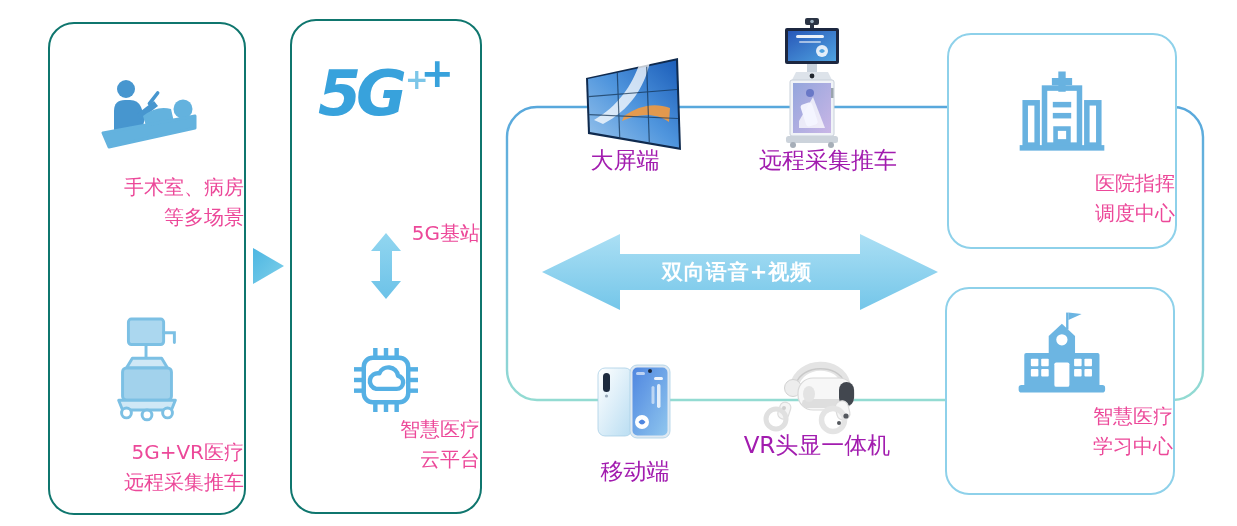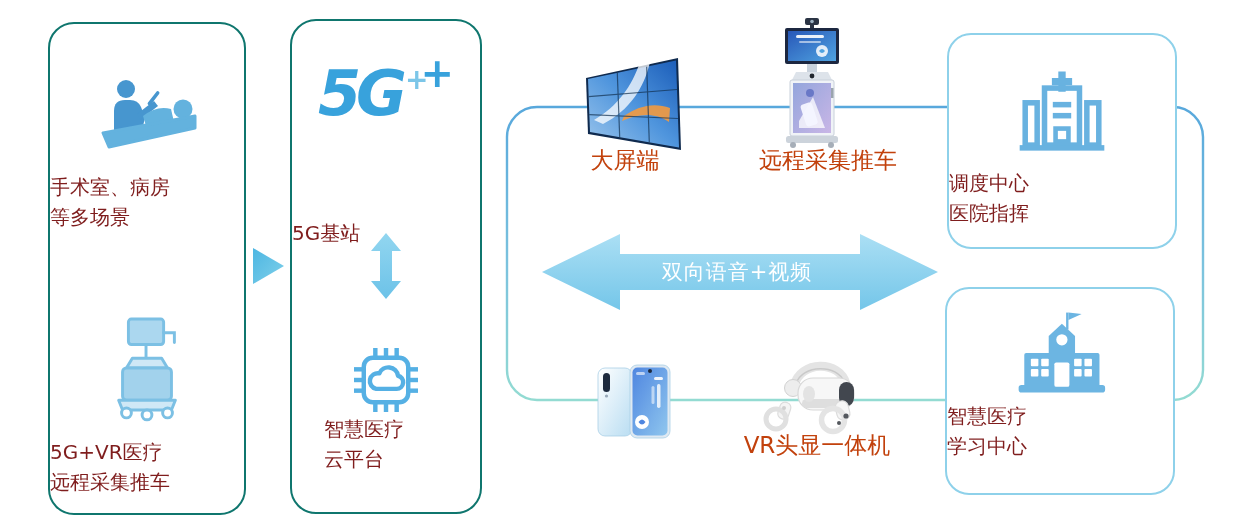--- a/index.html
+++ b/index.html
@@ -6,40 +6,40 @@
   .canvas{
     position:relative;width:1237px;height:526px;background:#ffffff;overflow:hidden;
     font-family:"DejaVu Sans","Liberation Sans",sans-serif;
   }
   .pillar-box{
     position:absolute;border:2px solid #0f766e;border-radius:26px;background:#ffffff;
   }
   #scenario-box{left:48px;top:22px;width:194px;height:489px;}
   #network-box{left:290px;top:19px;width:188px;height:491px;}
   .box-label{
-    position:absolute;left:0;right:0;text-align:left;
-    font-size:20px;line-height:30px;color:#7f1d1d;font-weight:500;
+    position:absolute;left:0;right:0;text-align:right;
+    font-size:20px;line-height:30px;color:#ec4899;font-weight:500;
   }
   .hub-label{
     position:absolute;text-align:center;font-size:23px;line-height:27px;
-    color:#c2410c;font-weight:500;z-index:6;
+    color:#a21caf;font-weight:500;z-index:6;
   }
   .fiveg{position:absolute;top:36px;left:0;right:0;text-align:center;white-space:nowrap;}
   .fiveg-text{font-size:62px;font-weight:800;font-style:italic;color:#38a2dc;letter-spacing:-5px;}
   .fiveg-plus-small{display:inline-block;font-size:28px;font-weight:800;color:#7cc6e8;transform:translateY(-26px);margin-left:3px;}
   .fiveg-plus-big{display:inline-block;font-size:40px;font-weight:800;color:#38a2dc;transform:translateY(-28px);margin-left:-8px;}
   .abs{position:absolute;}
   .right-box{
     position:absolute;background:#ffffff;border:2px solid #8ed1ea;border-radius:24px;z-index:5;
   }
   #hospital-box{left:947px;top:33px;width:226px;height:212px;}
   #school-box{left:945px;top:287px;width:226px;height:204px;}
   .arrow-text{
     position:absolute;left:637px;top:259px;width:200px;text-align:center;
-    font-size:21px;line-height:26px;font-weight:normal;color:#ffffff;letter-spacing:1px;z-index:4;
+    font-size:21px;line-height:26px;font-weight:bold;color:#ffffff;letter-spacing:1px;z-index:4;
   }
   svg{display:block;}
 </style>
 </head>
 <body>
 
 <div class="canvas">
 
   <div class="pillar-box" id="scenario-box">
     <svg class="abs" style="left:50%;transform:translateX(-50%);top:52px;" width="100" height="80" viewBox="0 0 100 80">
@@ -215,20 +215,21 @@
     <rect x="34" y="1" width="40" height="73" rx="7" fill="#dfe9f2" stroke="#a9cfe6" stroke-width="0.8"></rect>
     <rect x="36.5" y="3.5" width="35" height="68" rx="5" fill="url(#pScreen)"></rect>
     <circle cx="54" cy="7" r="2" fill="#1d2a3e"></circle>
     <rect x="40" y="8" width="9" height="3" rx="1.5" fill="#ffffff" opacity="0.6"></rect>
     <rect x="58" y="13" width="9" height="3" rx="1.5" fill="#ffffff" opacity="0.9"></rect>
     <rect x="61" y="20" width="3.5" height="24" rx="1.7" fill="#ffffff" opacity="0.8"></rect>
     <rect x="55.5" y="22" width="3" height="18" rx="1.5" fill="#ffffff" opacity="0.55"></rect>
     <circle cx="46" cy="58" r="7" fill="#ffffff"></circle>
     <path d="M42.5 58 q3.5 -5 7 0 q-3.5 5 -7 0" fill="#4f86e0"></path>
   </svg>
+  <div class="hub-label" style="left:555px;top:458px;width:160px;">移动端</div>
 
   <svg class="abs" style="left:760px;top:356px;z-index:3;" width="116" height="84" viewBox="0 0 116 84">
     <path d="M34 30 C 40 4, 80 4, 86 28" fill="none" stroke="#e4e4e4" stroke-width="9" stroke-linecap="round"></path>
     <path d="M36 28 C 42 8, 78 8, 84 26" fill="none" stroke="#c9c9c9" stroke-width="1.5"></path>
     <circle cx="33" cy="32" r="8.5" fill="#ededed" stroke="#d2d2d2" stroke-width="1"></circle>
     <rect x="38" y="22" width="56" height="32" rx="15" fill="#f7f7f7" stroke="#d8d8d8" stroke-width="1.2"></rect>
     <rect x="42" y="43" width="48" height="9" rx="4.5" fill="#dedede"></rect>
     <rect x="79" y="26" width="15" height="24" rx="8" fill="#42474f"></rect>
     <ellipse cx="49" cy="38" rx="6" ry="8" fill="#e3e3e3"></ellipse>
     <g>
@@ -250,22 +251,22 @@
       <path d="M46 2 h8 v7 h7 v8 h-7 v7 h-8 v-7 h-7 v-8 h7 Z" fill="#68b2e0"></path>
       <rect x="31" y="20" width="38" height="62" fill="none" stroke="#68b2e0" stroke-width="6"></rect>
       <rect x="40" y="35" width="20" height="6" fill="#68b2e0"></rect>
       <rect x="40" y="47" width="20" height="6" fill="#68b2e0"></rect>
       <rect x="43" y="64" width="14" height="14" fill="none" stroke="#68b2e0" stroke-width="5"></rect>
       <rect x="10" y="36" width="13" height="46" fill="none" stroke="#68b2e0" stroke-width="6"></rect>
       <rect x="77" y="36" width="13" height="46" fill="none" stroke="#68b2e0" stroke-width="6"></rect>
       <rect x="4" y="82" width="92" height="6" fill="#68b2e0"></rect>
     </svg>
     <div class="box-label" style="top:133px;">
+      <div>医院指挥</div>
       <div>调度中心</div>
-      <div>医院指挥</div>
     </div>
   </div>
 
   <div class="right-box" id="school-box">
     <svg class="abs" style="left:50%;transform:translateX(-50%);top:20px;" width="94" height="88" viewBox="0 0 100 92">
       <rect x="56.5" y="3" width="2.5" height="18" fill="#6cb5e2"></rect>
       <polygon points="59,3 73,4.5 59,11" fill="#6cb5e2"></polygon>
       <path d="M38 82 V28 L52 15 L66 28 V82 Z" fill="#6cb5e2"></path>
       <circle cx="52" cy="32" r="6" fill="#ffffff"></circle>
       <rect x="12" y="46" width="80" height="36" rx="2" fill="#6cb5e2"></rect>

